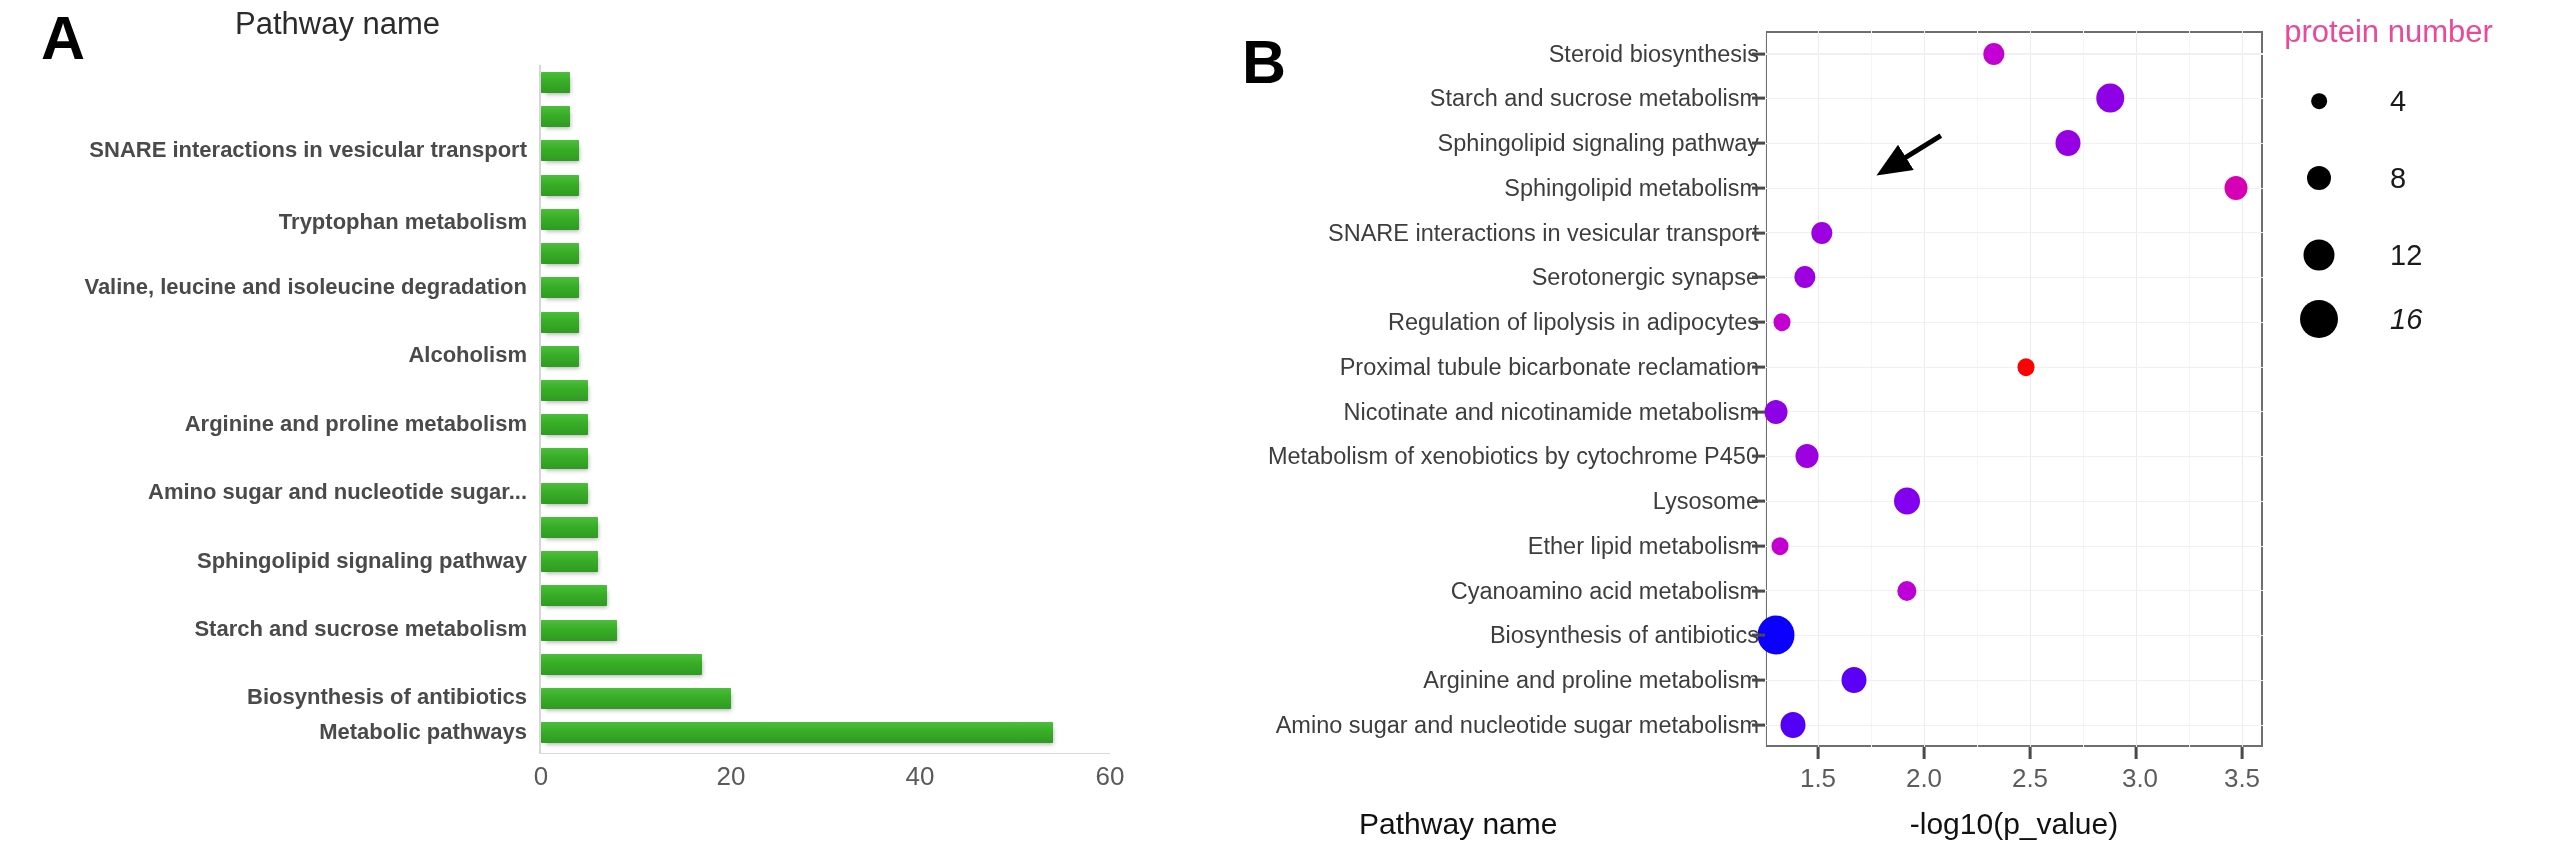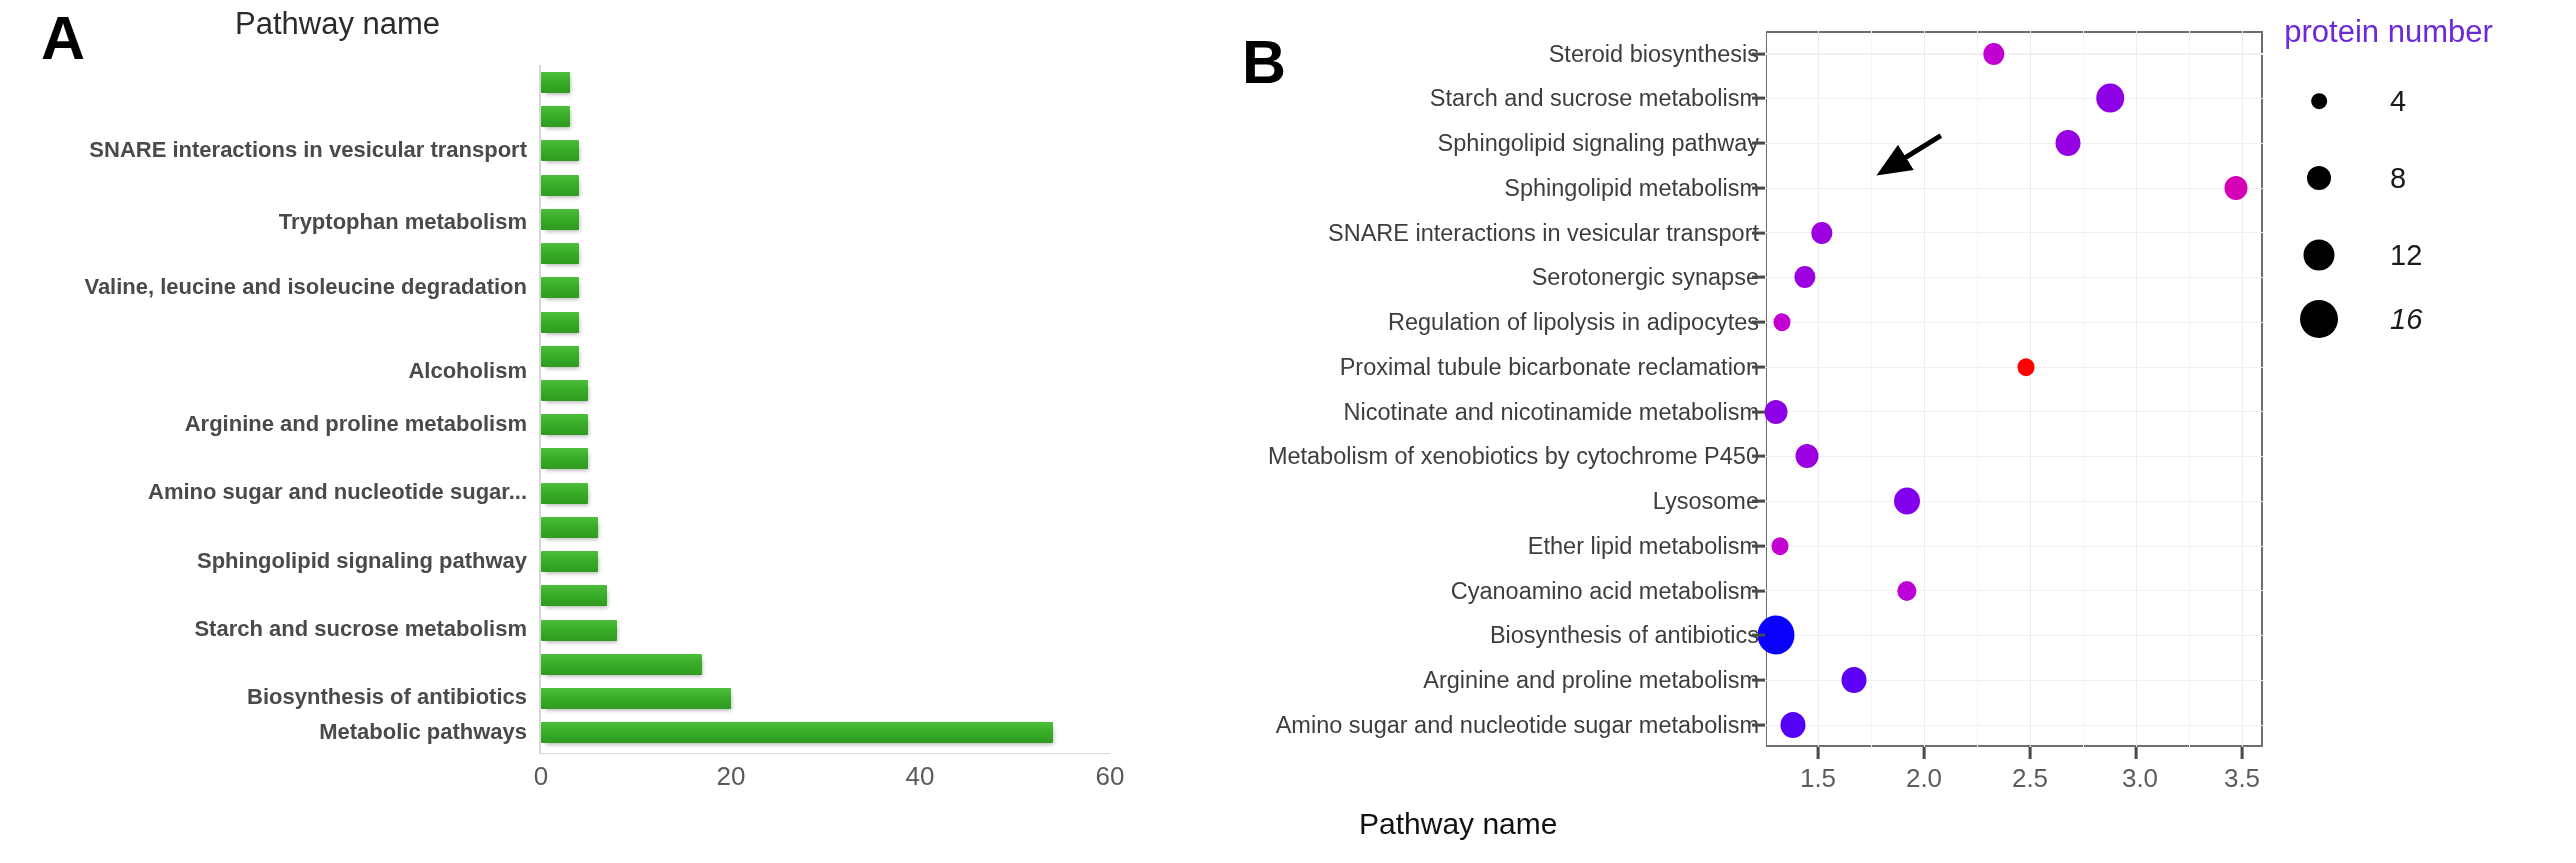--- a/index.html
+++ b/index.html
@@ -38,21 +38,21 @@
   .b-xtick-mark{position:absolute;top:747px;width:2.8px;height:12px;background:#4a4a4a;transform:translateX(-50%);}
   .b-xtick{position:absolute;top:763px;font-size:26px;color:#5c5c5c;transform:translateX(-50%);}
   #b-xlabel{position:absolute;left:612px;top:807px;width:498px;text-align:center;font-size:30px;color:#111;}
   #b-pathname{position:absolute;left:206px;top:807px;font-size:30px;color:#111;}
 
   
   #b-arrow{position:absolute;pointer-events:none;}
 
   
   #legend-size{position:absolute;left:1110px;top:7.1px;width:306px;height:356px;}
-  #legend-size-title{position:absolute;left:21.3px;top:7.1px;font-size:31px;color:#6d28d9;white-space:nowrap;}
+  #legend-size-title{position:absolute;left:21.3px;top:7.1px;font-size:31px;color:#ec4899;white-space:nowrap;}
   .ls-row{position:absolute;left:0;width:242px;height:53px;}
   .ls-dot{position:absolute;left:56px;border-radius:50%;background:#000;transform:translate(-50%,-50%);top:26px;}
   .ls-lbl{position:absolute;left:127px;top:26px;transform:translateY(-50%);font-size:29px;color:#1a1a1a;}
 
   #legend-color{position:absolute;left:1110px;top:398px;width:306px;height:398px;}
   #legend-color-title{position:absolute;left:21.3px;top:0px;font-size:31px;color:#111;}
   #cbar{position:absolute;left:46px;top:38px;width:51px;height:265px;
         background:linear-gradient(to top,#0000ff 0%,#5a00f0 22%,#a800d8 44%,#e6008c 66%,#fa0042 84%,#ff0000 100%);
         border:0.7px solid #d8d8d8;}
   .cb-tick{position:absolute;left:46px;width:51px;height:2.1px;background:rgba(255,255,255,.85);}
@@ -90,21 +90,21 @@
         <div class="a-bar" style="left: 541px; top: 585px; width: 66px;"></div>
         <div class="a-bar" style="left: 541px; top: 620px; width: 76px;"></div>
         <div class="a-bar" style="left: 541px; top: 654px; width: 161px;"></div>
         <div class="a-bar" style="left: 541px; top: 688px; width: 190px;"></div>
         <div class="a-bar" style="left: 541px; top: 722px; width: 512px;"></div>
       </div>
     <div id="a-labels-host">
         <div class="a-lbl-wrap" style="left: 0px; width: 527px; top: 137px;">SNARE interactions in vesicular transport</div>
         <div class="a-lbl-wrap" style="left: 0px; width: 527px; top: 209px;">Tryptophan metabolism</div>
         <div class="a-lbl-wrap" style="left: 0px; width: 527px; top: 274px;">Valine, leucine and isoleucine degradation</div>
-        <div class="a-lbl-wrap" style="left: 0px; width: 527px; top: 342px; margin-top: 16px;">Alcoholism</div>
+        <div class="a-lbl-wrap" style="left: 0px; width: 527px; top: 342px;">Alcoholism</div>
         <div class="a-lbl-wrap" style="left: 0px; width: 527px; top: 411px;">Arginine and proline metabolism</div>
         <div class="a-lbl-wrap" style="left: 0px; width: 527px; top: 479px;">Amino sugar and nucleotide sugar...</div>
         <div class="a-lbl-wrap" style="left: 0px; width: 527px; top: 548px;">Sphingolipid signaling pathway</div>
         <div class="a-lbl-wrap" style="left: 0px; width: 527px; top: 616px;">Starch and sucrose metabolism</div>
         <div class="a-lbl-wrap" style="left: 0px; width: 527px; top: 684px;">Biosynthesis of antibiotics</div>
         <div class="a-lbl-wrap" style="left: 0px; width: 527px; top: 719px;">Metabolic pathways</div>
       </div>
     <div id="a-xticks-host">
         <div class="a-xtick" style="left: 541px;">0</div>
         <div class="a-xtick" style="left: 731px;">20</div>
@@ -215,20 +215,21 @@
 
     <svg id="b-arrow" width="128" height="85" style="left:704px;top:132px;" viewBox="0 0 180 120">
       <defs>
         <marker id="ah" markerWidth="7" markerHeight="7" refX="5.5" refY="3" orient="auto" markerUnits="strokeWidth">
           <path d="M0,0 L7,3 L0,6 Z" fill="#000"></path>
         </marker>
       </defs>
       <line x1="118" y1="5" x2="36" y2="56" stroke="#000" stroke-width="7" marker-end="url(#ah)"></line>
     </svg>
 
+    <div id="b-xlabel" class="axis-title">-log10(p_value)</div>
     <div id="b-pathname" class="axis-title">Pathway name</div>
 
     <div id="legend-size">
       <div id="legend-size-title">protein number</div>
       <div id="ls-host">
           <div class="ls-row" style="top: 68px;">
             <div class="ls-dot" style="width: 15.7px; height: 15.7px;"></div>
             <div class="ls-lbl">4</div>
           </div>
           <div class="ls-row" style="top: 145px;">

